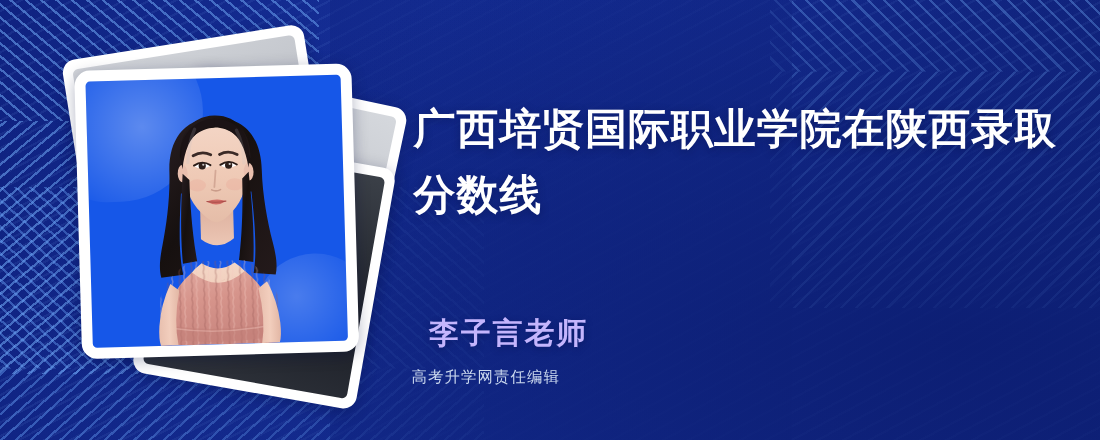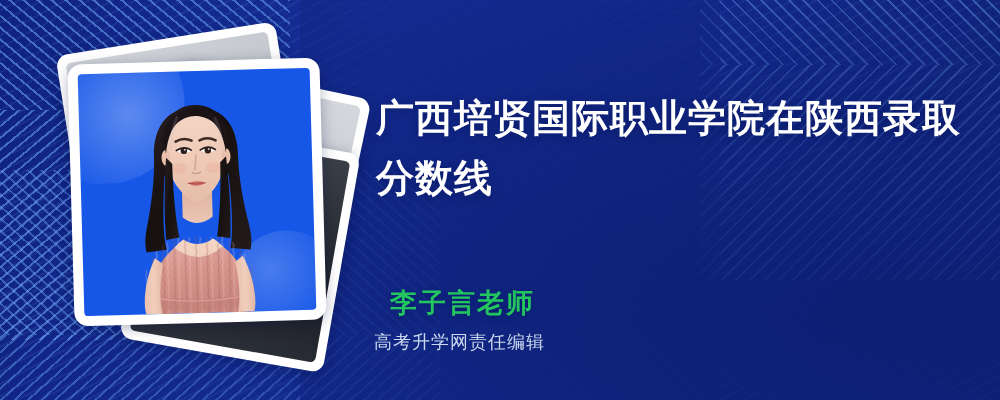--- a/index.html
+++ b/index.html
@@ -230,32 +230,32 @@
     letter-spacing: 1px;
     text-shadow: 0 2px 8px rgba(6,16,70,0.45);
   }
   .byline {
     position: absolute;
     left: 14px;
     top: 270px;
     width: 420px;
   }
   .byline-name {
-    color: #22c55e;
+    color: #c4b5fd;
     font-size: 27px;
     font-weight: bold;
     letter-spacing: 2px;
     line-height: 34px;
     text-shadow: 0 2px 7px rgba(6,16,70,0.45);
   }
   .byline-role {
     margin-top: 9px;
     margin-left: -16px;
     color: #cbd8ee;
-    font-size: 18px;
+    font-size: 14px;
     font-weight: normal;
     letter-spacing: 1px;
     line-height: 26px;
   }
 </style>
 </head>
 <body>
 
 <div id="banner">
 

